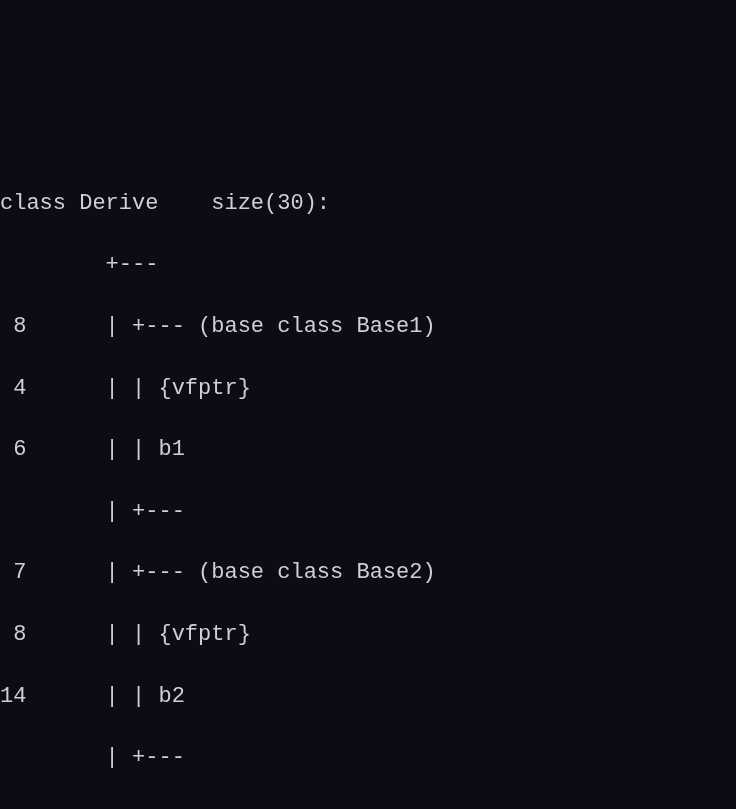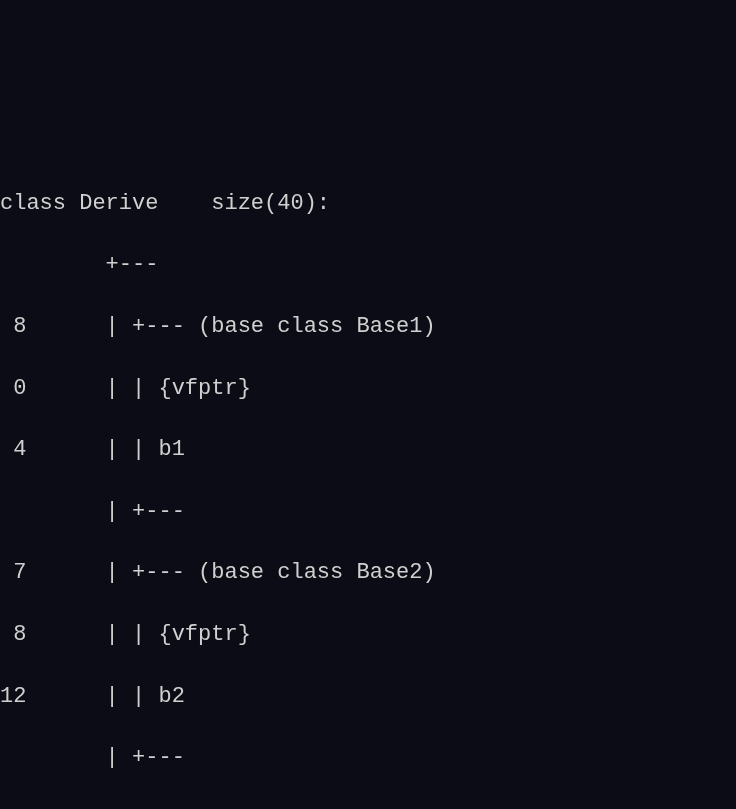--- a/index.html
+++ b/index.html
@@ -21,29 +21,29 @@
   .line {
     display: block;
   }
 </style>
 </head>
 <body>
 
 
 
 <div class="terminal">
-<span class="line">class Derive    size(40):</span>
+<span class="line">class Derive    size(30):</span>
 <span class="line">        +---</span>
 <span class="line"> 8      | +--- (base class Base1)</span>
-<span class="line"> 0      | | {vfptr}</span>
-<span class="line"> 4      | | b1</span>
+<span class="line"> 4      | | {vfptr}</span>
+<span class="line"> 6      | | b1</span>
 <span class="line">        | +---</span>
 <span class="line"> 7      | +--- (base class Base2)</span>
 <span class="line"> 8      | | {vfptr}</span>
-<span class="line">12      | | b2</span>
+<span class="line">14      | | b2</span>
 <span class="line">        | +---</span>
 <span class="line">16      | d1</span>
 
 <span class="line"></span>
 
 
 
 
 
 

